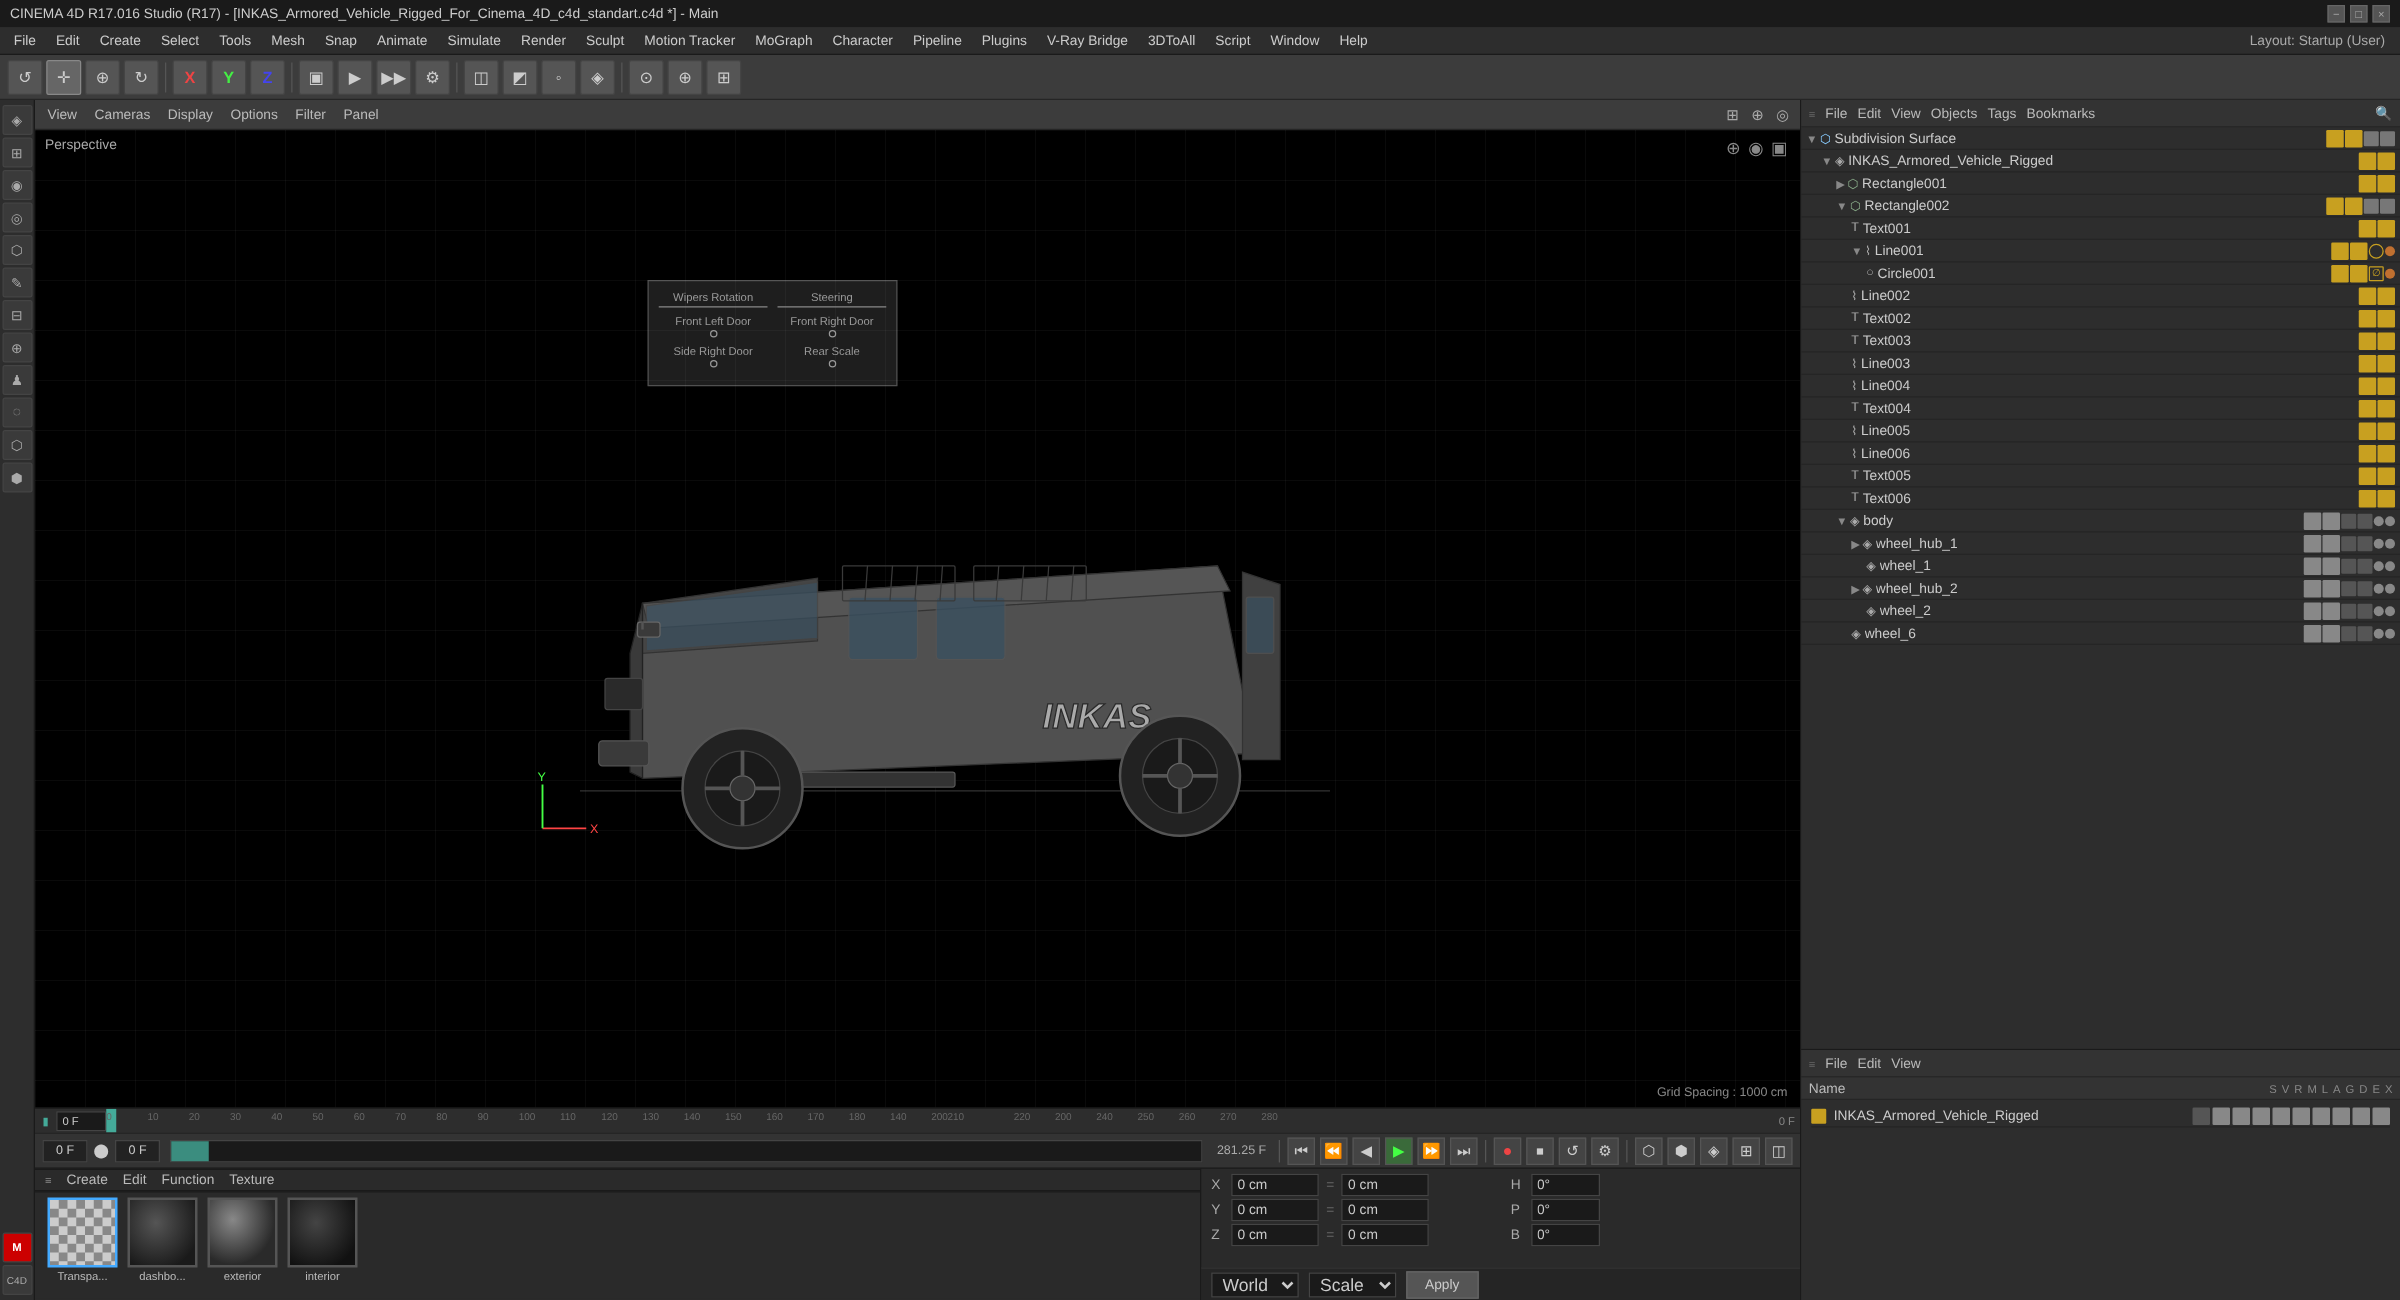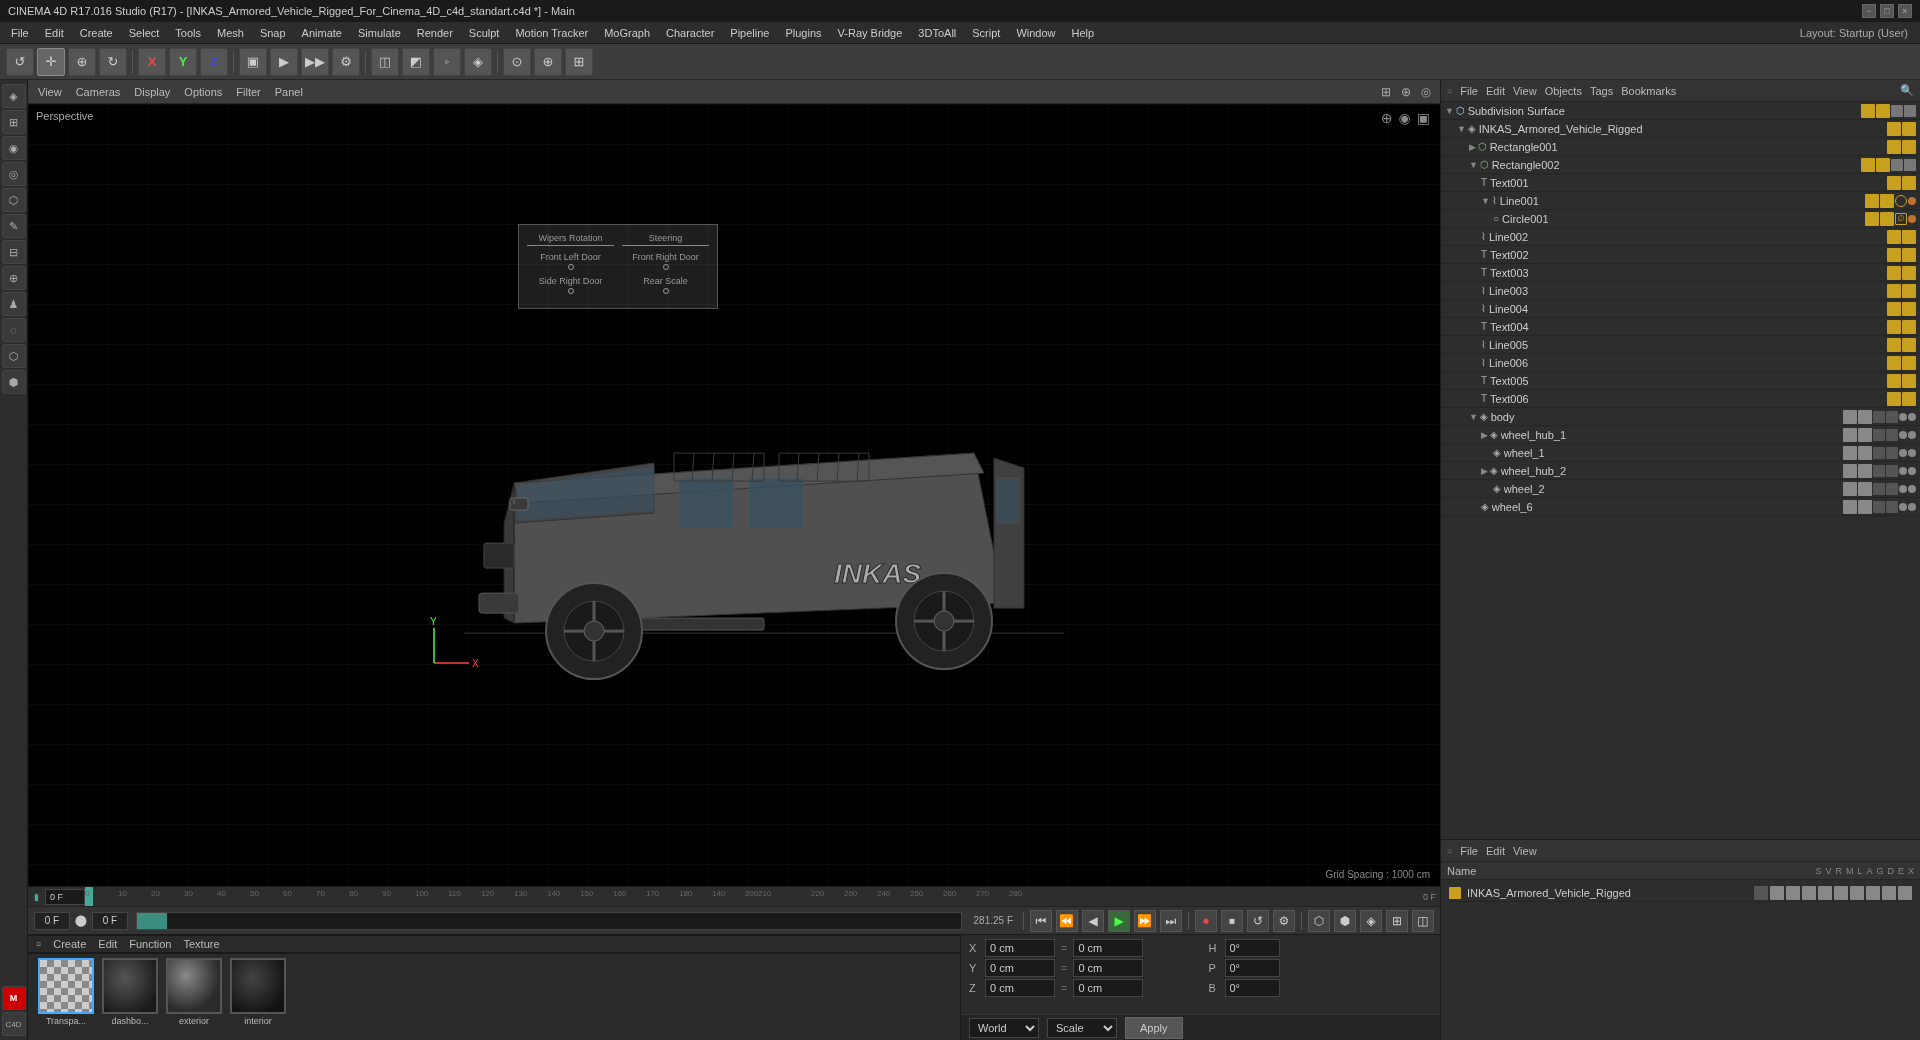--- a/index.html
+++ b/index.html
@@ -390,21 +390,21 @@
     }
     .attr-icon { width: 12px; height: 12px; background: #c8a020; border-radius: 1px; margin-right: 6px; flex-shrink: 0; }
     .attr-icon-orange { width: 12px; height: 12px; background: #c07030; border-radius: 1px; margin-right: 6px; flex-shrink: 0; }
     .attr-name { font-size: 11px; color: #ccc; flex: 1; }
     .attr-cols { display: flex; gap: 2px; }
     .attr-col { width: 14px; height: 14px; background: #555; border-radius: 1px; }
     .cb-select {
       background: #1a1a1a;
       border: 1px solid #444;
       color: #ccc;
-      font-size: 11px;
+      font-size: 14px;
       height: 20px;
       padding: 0 4px;
     }
     .apply-btn {
       background: #555;
       border: 1px solid #666;
       color: #ccc;
       font-size: 11px;
       padding: 2px 14px;
       cursor: pointer;

